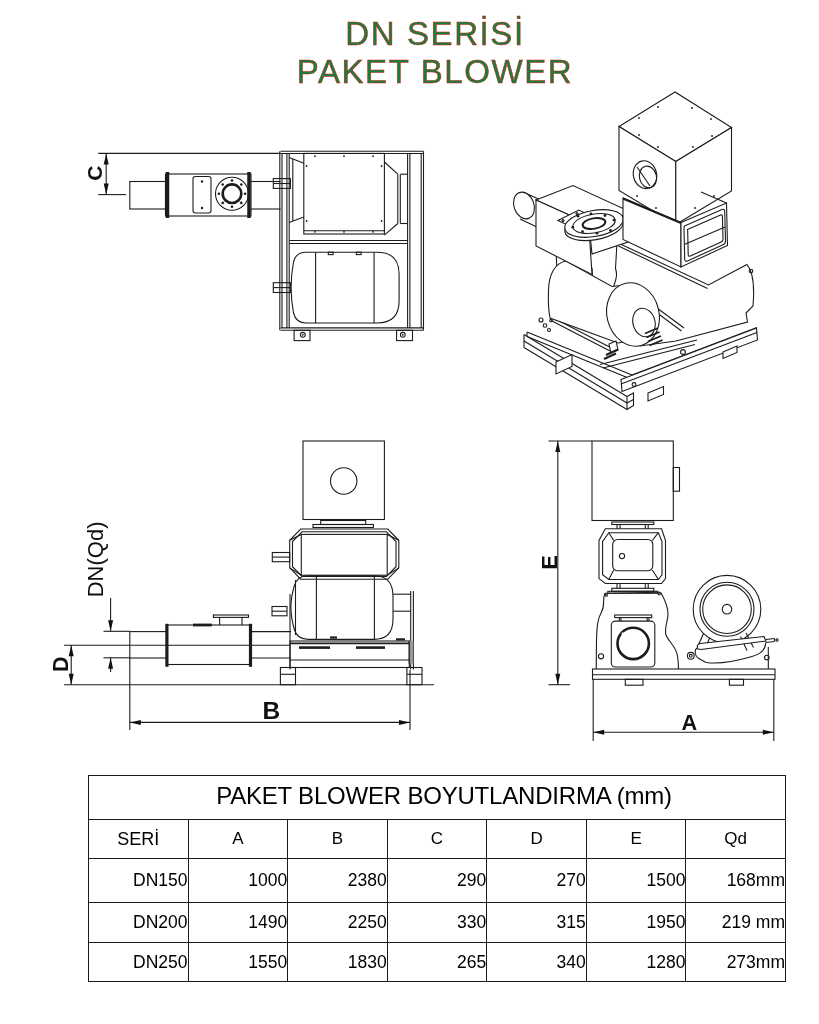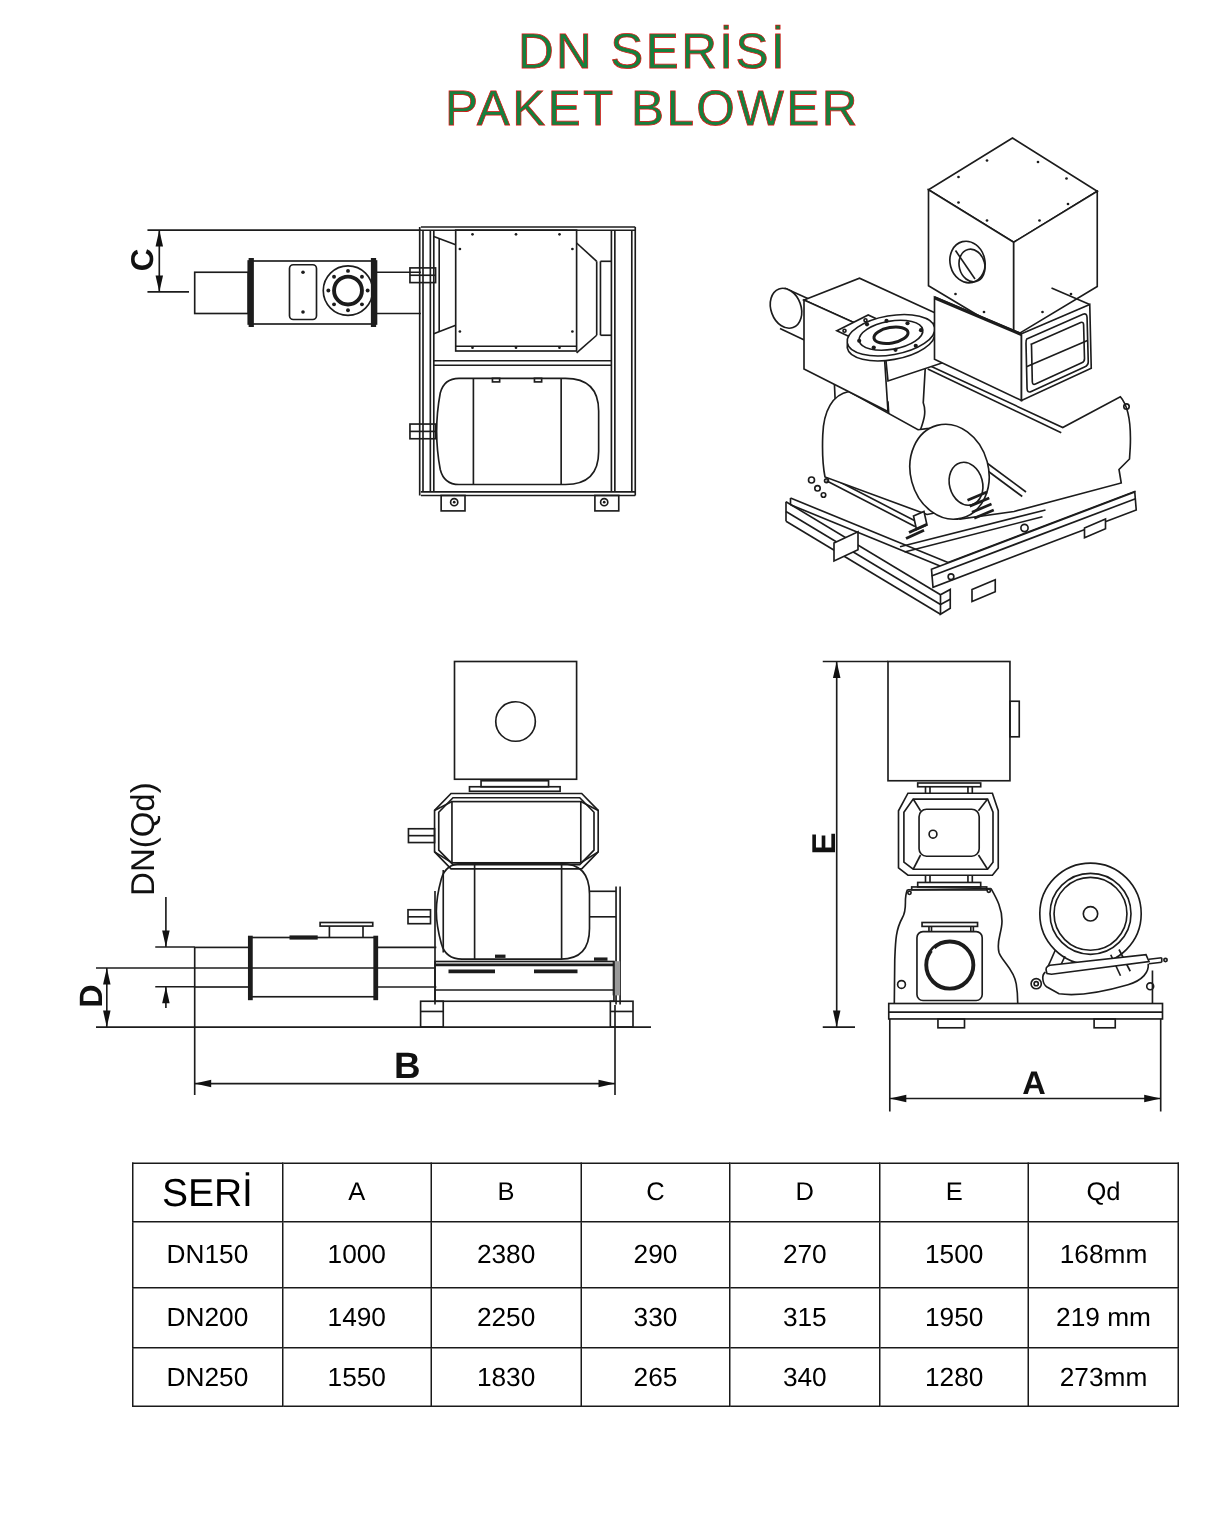--- a/index.html
+++ b/index.html
@@ -2,23 +2,23 @@
 <html><head>
 <meta charset="utf-8">
 <style>
   html,body{margin:0;padding:0;background:#fff;}
   body{width:819px;height:1024px;position:relative;font-family:"Liberation Sans",sans-serif;overflow:hidden;}
   .title{position:absolute;left:51px;top:15px;width:768px;text-align:center;color:#15803d;font-size:33px;line-height:38px;font-weight:normal;letter-spacing:1.6px;-webkit-text-stroke:0.5px #dd1111;}
   svg{position:absolute;left:0;top:0;}
   table.dim{position:absolute;left:88px;top:775px;width:698px;border-collapse:collapse;table-layout:fixed;color:#000;}
   table.dim td{border:1.5px solid #1a1a1a;text-align:center;vertical-align:middle;padding:0;font-size:17.5px;}
   table.dim td.hdr{font-size:24px;height:39px;padding-bottom:4px;letter-spacing:-0.2px;}
-  table.dim tr.r2 td.seri{font-size:26px;}
+  table.dim tr.r2 td.seri{font-size:18px;}
   table.dim tr.r2 td{height:38px;font-size:17px;}
-  table.dim tr.rd td{height:39.9px;}
+  table.dim tr.rd td{height:39.9px;text-align:right;}
   table.dim tr.rd.rd1 td{height:42.8px;}
   table.dim tr.rd.rd2 td{height:39.4px;}
   table.dim tr.rd.rd3 td{height:38.3px;}
 </style>
 </head>
 <body>
 <div class="title">DN SERİSİ<br>PAKET BLOWER</div>
 <svg width="819" height="775" viewBox="0 0 819 775" fill="none" stroke="#1c1c1c" stroke-width="1.1">
 <g id="view-top">
 
@@ -385,20 +385,23 @@
 <text x="681.5" y="729.5" fill="#111" stroke="none" font-size="21.7" font-weight="bold" font-family="Liberation Sans">A</text>
 <line x1="593.2" y1="679.3" x2="593.2" y2="741"></line>
 <line x1="773.8" y1="679.3" x2="773.8" y2="741"></line>
 <line x1="593.2" y1="732.3" x2="773.8" y2="732.3"></line>
 <polygon points="593.2,732.3 604.2,729.8 604.2,734.8" fill="#111" stroke="none"></polygon>
 <polygon points="773.8,732.3 762.8,729.8 762.8,734.8" fill="#111" stroke="none"></polygon>
 </g>
 </svg>
 <table class="dim">
 <tbody>
+      <tr>
+        <td class="hdr" colspan="7" style="padding-left:14px;">PAKET BLOWER BOYUTLANDIRMA (mm)</td>
+      </tr>
 <tr class="r2">
         <td class="seri">SERİ</td>
         <td>A</td>
         <td>B</td>
         <td>C</td>
         <td>D</td>
         <td>E</td>
         <td>Qd</td>
       </tr>
 <tr class="rd rd1">

